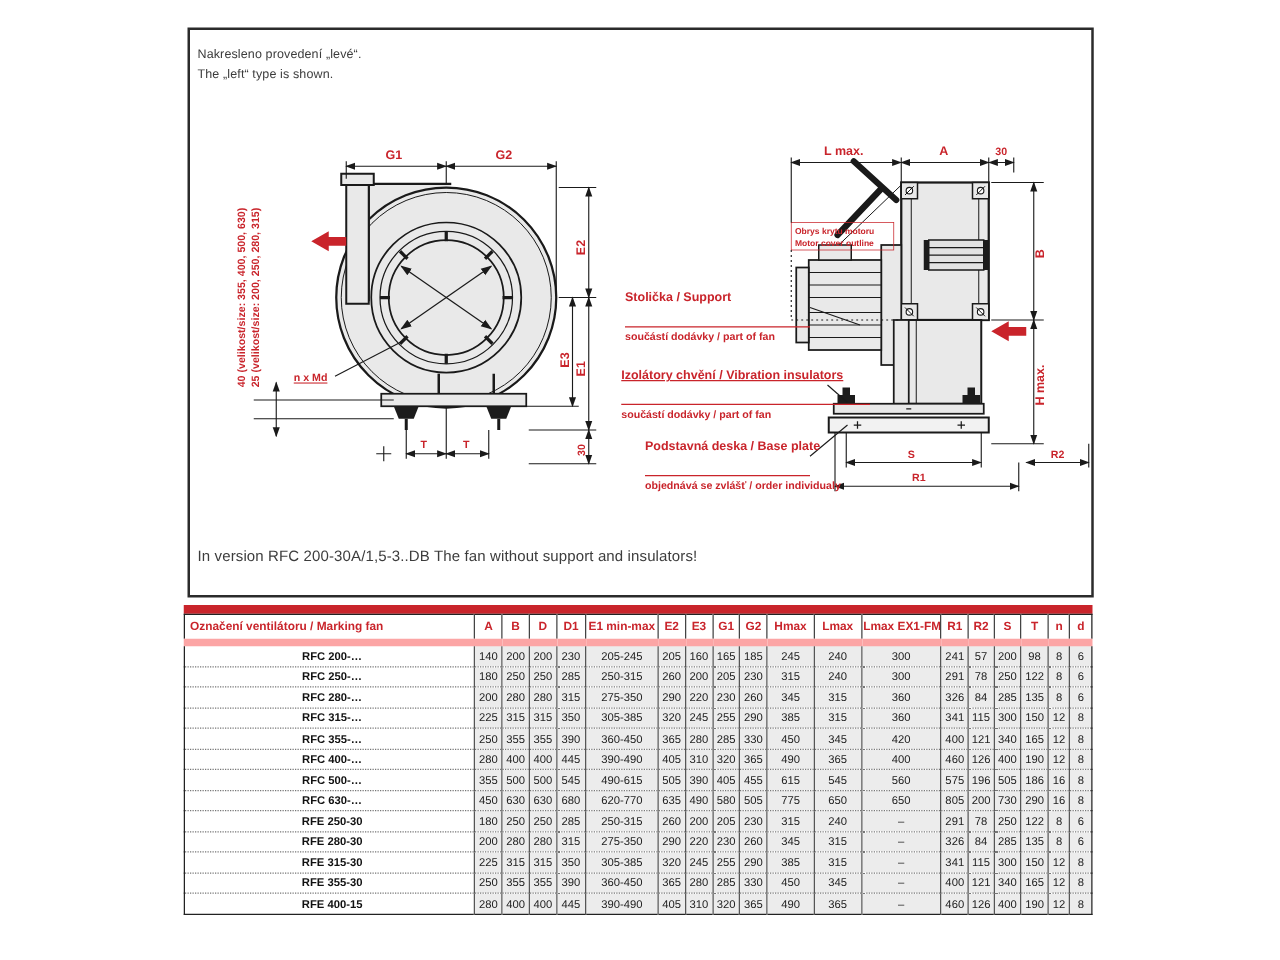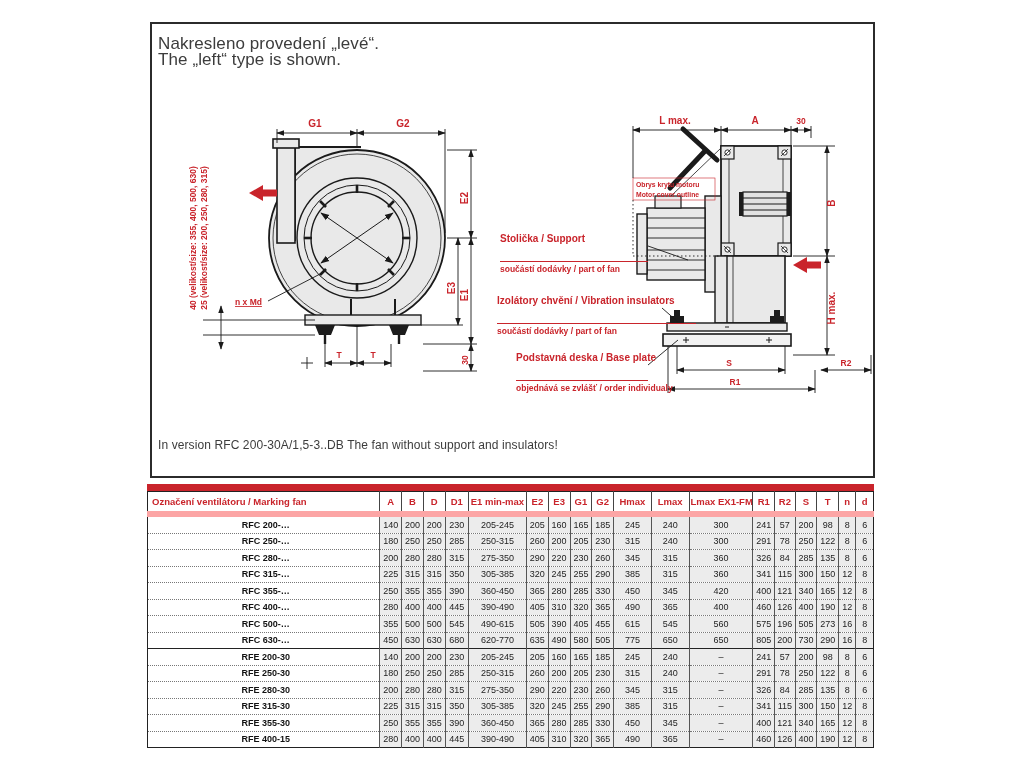--- a/index.html
+++ b/index.html
@@ -1,21 +1,21 @@
 <!DOCTYPE html>
 <html><head>
 <meta charset="utf-8">
 <style>
   html,body{margin:0;padding:0;background:#fff;}
   body{width:1024px;height:768px;position:relative;overflow:hidden;
        font-family:"Liberation Sans","DejaVu Sans",sans-serif;color:#222;}
   .abs{position:absolute;}
   
   #frame{left:150px;top:22px;width:721px;height:452px;border:2px solid #2b2b2b;}
-  .note{font-size:17px;line-height:16px;color:#3c3c3c;letter-spacing:.1px;}
+  .note{font-size:10px;line-height:16px;color:#3c3c3c;letter-spacing:.1px;}
   
   .callout-title{font-size:10px;font-weight:bold;color:#c9242b;
                  border-bottom:1.3px solid #c9242b;padding-bottom:17px;white-space:nowrap;}
   .callout-sub{font-size:8.5px;font-weight:bold;color:#c9242b;margin-top:2px;white-space:nowrap;}
   svg text{font-family:"Liberation Sans","DejaVu Sans",sans-serif;}
   .dim{fill:#c9242b;font-size:10px;font-weight:bold;}
   .dim-sm{fill:#c9242b;font-size:8.5px;font-weight:bold;}
   .tiny{fill:#c9242b;font-size:6.8px;font-weight:bold;}
   
   #red-band{left:147px;top:484px;width:727px;height:7px;background:#c9242b;}
@@ -254,21 +254,21 @@
   <line x1="648" y1="246" x2="688" y2="260" stroke="#1a1a1a" stroke-width="0.9"></line>
   <line x1="662" y1="308" x2="678" y2="322" stroke="#1a1a1a" stroke-width="0.9"></line>
   <line x1="648" y1="365" x2="678" y2="340" stroke="#1a1a1a" stroke-width="0.9"></line>
 </svg>
 
 <div class="abs" style="left:500px;top:233px;">
   <div class="callout-title" style="width:148px;">Stolička / Support</div>
   <div class="callout-sub">součástí dodávky / part of fan</div>
 </div>
 <div class="abs" style="left:497px;top:295px;">
-  <div class="callout-title" style="width:199px;">Izolátory chvění / Vibration insulators</div>
+  <div class="callout-title" style="width:199px;text-decoration:underline;">Izolátory chvění / Vibration insulators</div>
   <div class="callout-sub">součástí dodávky / part of fan</div>
 </div>
 <div class="abs" style="left:516px;top:352px;">
   <div class="callout-title" style="width:132px;">Podstavná deska / Base plate</div>
   <div class="callout-sub">objednává se zvlášť / order individualy</div>
 </div>
 
 <div class="abs note" style="left:158px;top:437px;font-size:12px;line-height:17px;">
   <div>In version RFC 200-30A/1,5-3..DB The fan without support and insulators!</div>
 </div>
@@ -456,21 +456,21 @@
         <td>505</td>
         <td>390</td>
         <td>405</td>
         <td>455</td>
         <td>615</td>
         <td>545</td>
         <td>560</td>
         <td>575</td>
         <td>196</td>
         <td>505</td>
-        <td>273</td>
+        <td>186</td>
         <td>16</td>
         <td>8</td>
       </tr>
       <tr>
         <td class="namecol">RFC 630-…</td>
         <td>450</td>
         <td>630</td>
         <td>630</td>
         <td>680</td>
         <td>620-770</td>
@@ -481,41 +481,20 @@
         <td>775</td>
         <td>650</td>
         <td>650</td>
         <td>805</td>
         <td>200</td>
         <td>730</td>
         <td>290</td>
         <td>16</td>
         <td>8</td>
       </tr>
-      <tr class="group-start">
-        <td class="namecol">RFE 200-30</td>
-        <td>140</td>
-        <td>200</td>
-        <td>200</td>
-        <td>230</td>
-        <td>205-245</td>
-        <td>205</td>
-        <td>160</td>
-        <td>165</td>
-        <td>185</td>
-        <td>245</td>
-        <td>240</td>
-        <td>–</td>
-        <td>241</td>
-        <td>57</td>
-        <td>200</td>
-        <td>98</td>
-        <td>8</td>
-        <td>6</td>
-      </tr>
       <tr>
         <td class="namecol">RFE 250-30</td>
         <td>180</td>
         <td>250</td>
         <td>250</td>
         <td>285</td>
         <td>250-315</td>
         <td>260</td>
         <td>200</td>
         <td>205</td>

